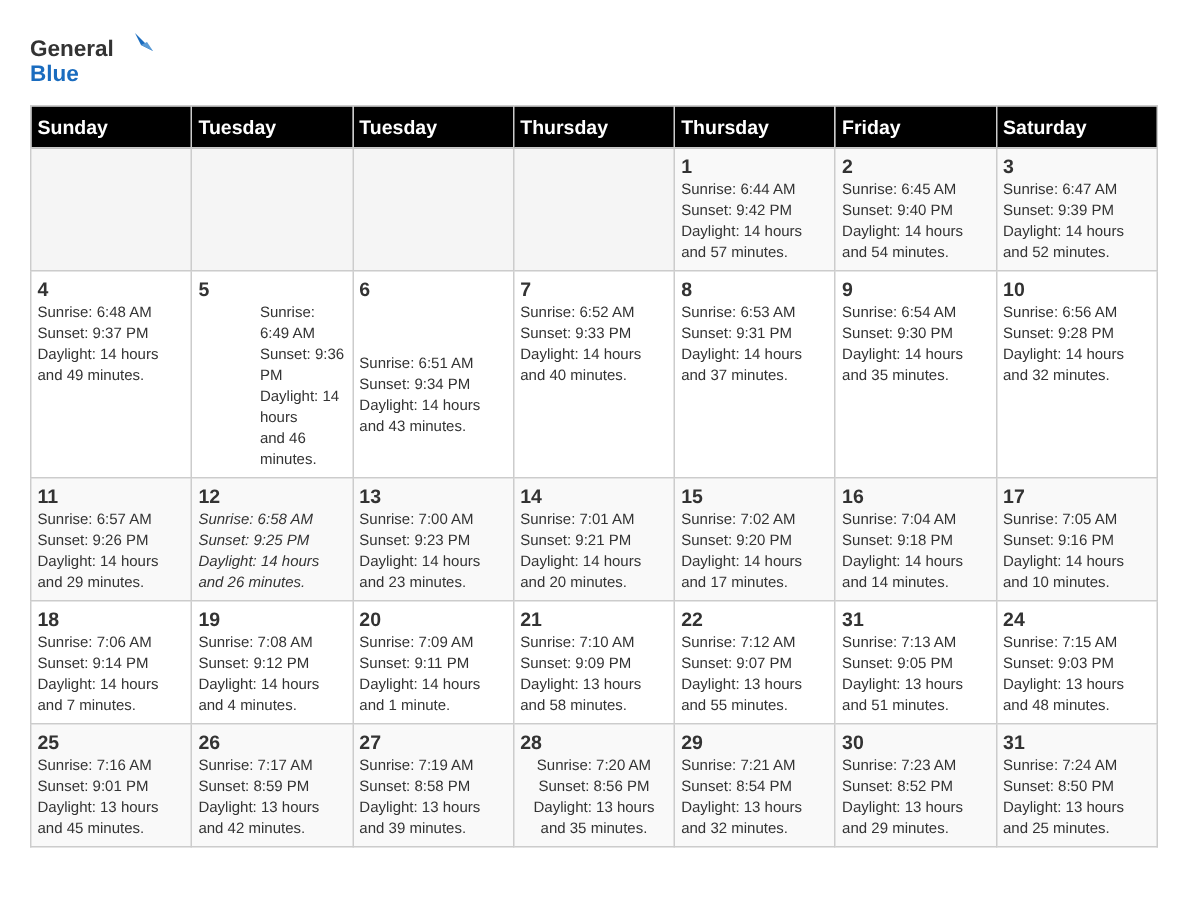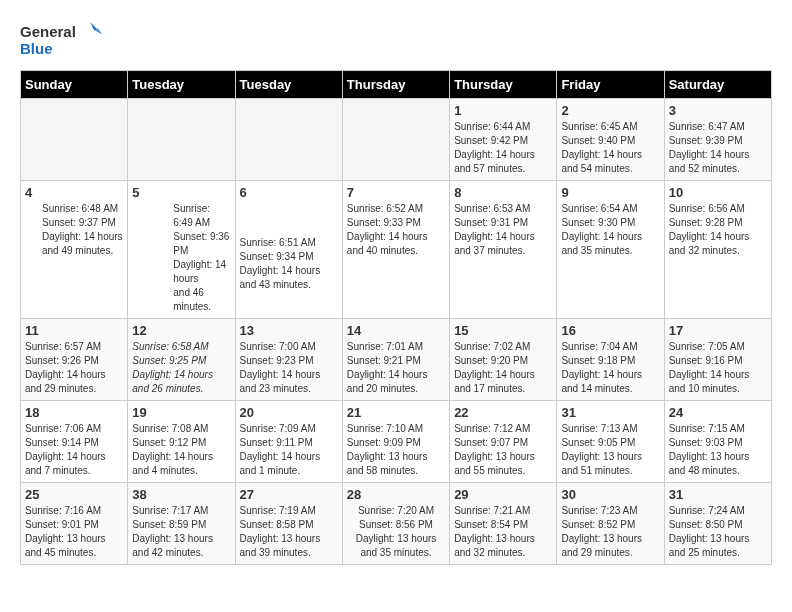--- a/index.html
+++ b/index.html
@@ -131,21 +131,21 @@
           <span class="day-number">3</span>
           <div class="day-info" style="white-space: pre-line;">Sunrise: 6:47 AM
 Sunset: 9:39 PM
 Daylight: 14 hours
 and 52 minutes.</div>
         </td>
       </tr>
       <tr>
         <td>
           <span class="day-number">4</span>
-          <div class="day-info" style="white-space: pre-line; margin-left: 17px;">Sunrise: 6:48 AM
+          <div class="day-info" style="white-space: pre-line;">Sunrise: 6:48 AM
 Sunset: 9:37 PM
 Daylight: 14 hours
 and 49 minutes.</div>
         </td>
         <td>
           <span class="day-number">5</span>
           <div class="day-info" style="white-space: pre-line; margin-left: 41px;">Sunrise: 6:49 AM
 Sunset: 9:36 PM
 Daylight: 14 hours
 and 46 minutes.</div>
@@ -290,21 +290,21 @@
       </tr>
       <tr>
         <td>
           <span class="day-number">25</span>
           <div class="day-info" style="white-space: pre-line;">Sunrise: 7:16 AM
 Sunset: 9:01 PM
 Daylight: 13 hours
 and 45 minutes.</div>
         </td>
         <td>
-          <span class="day-number">38</span>
+          <span class="day-number">26</span>
           <div class="day-info" style="white-space: pre-line;">Sunrise: 7:17 AM
 Sunset: 8:59 PM
 Daylight: 13 hours
 and 42 minutes.</div>
         </td>
         <td>
           <span class="day-number">27</span>
           <div class="day-info" style="white-space: pre-line;">Sunrise: 7:19 AM
 Sunset: 8:58 PM
 Daylight: 13 hours

